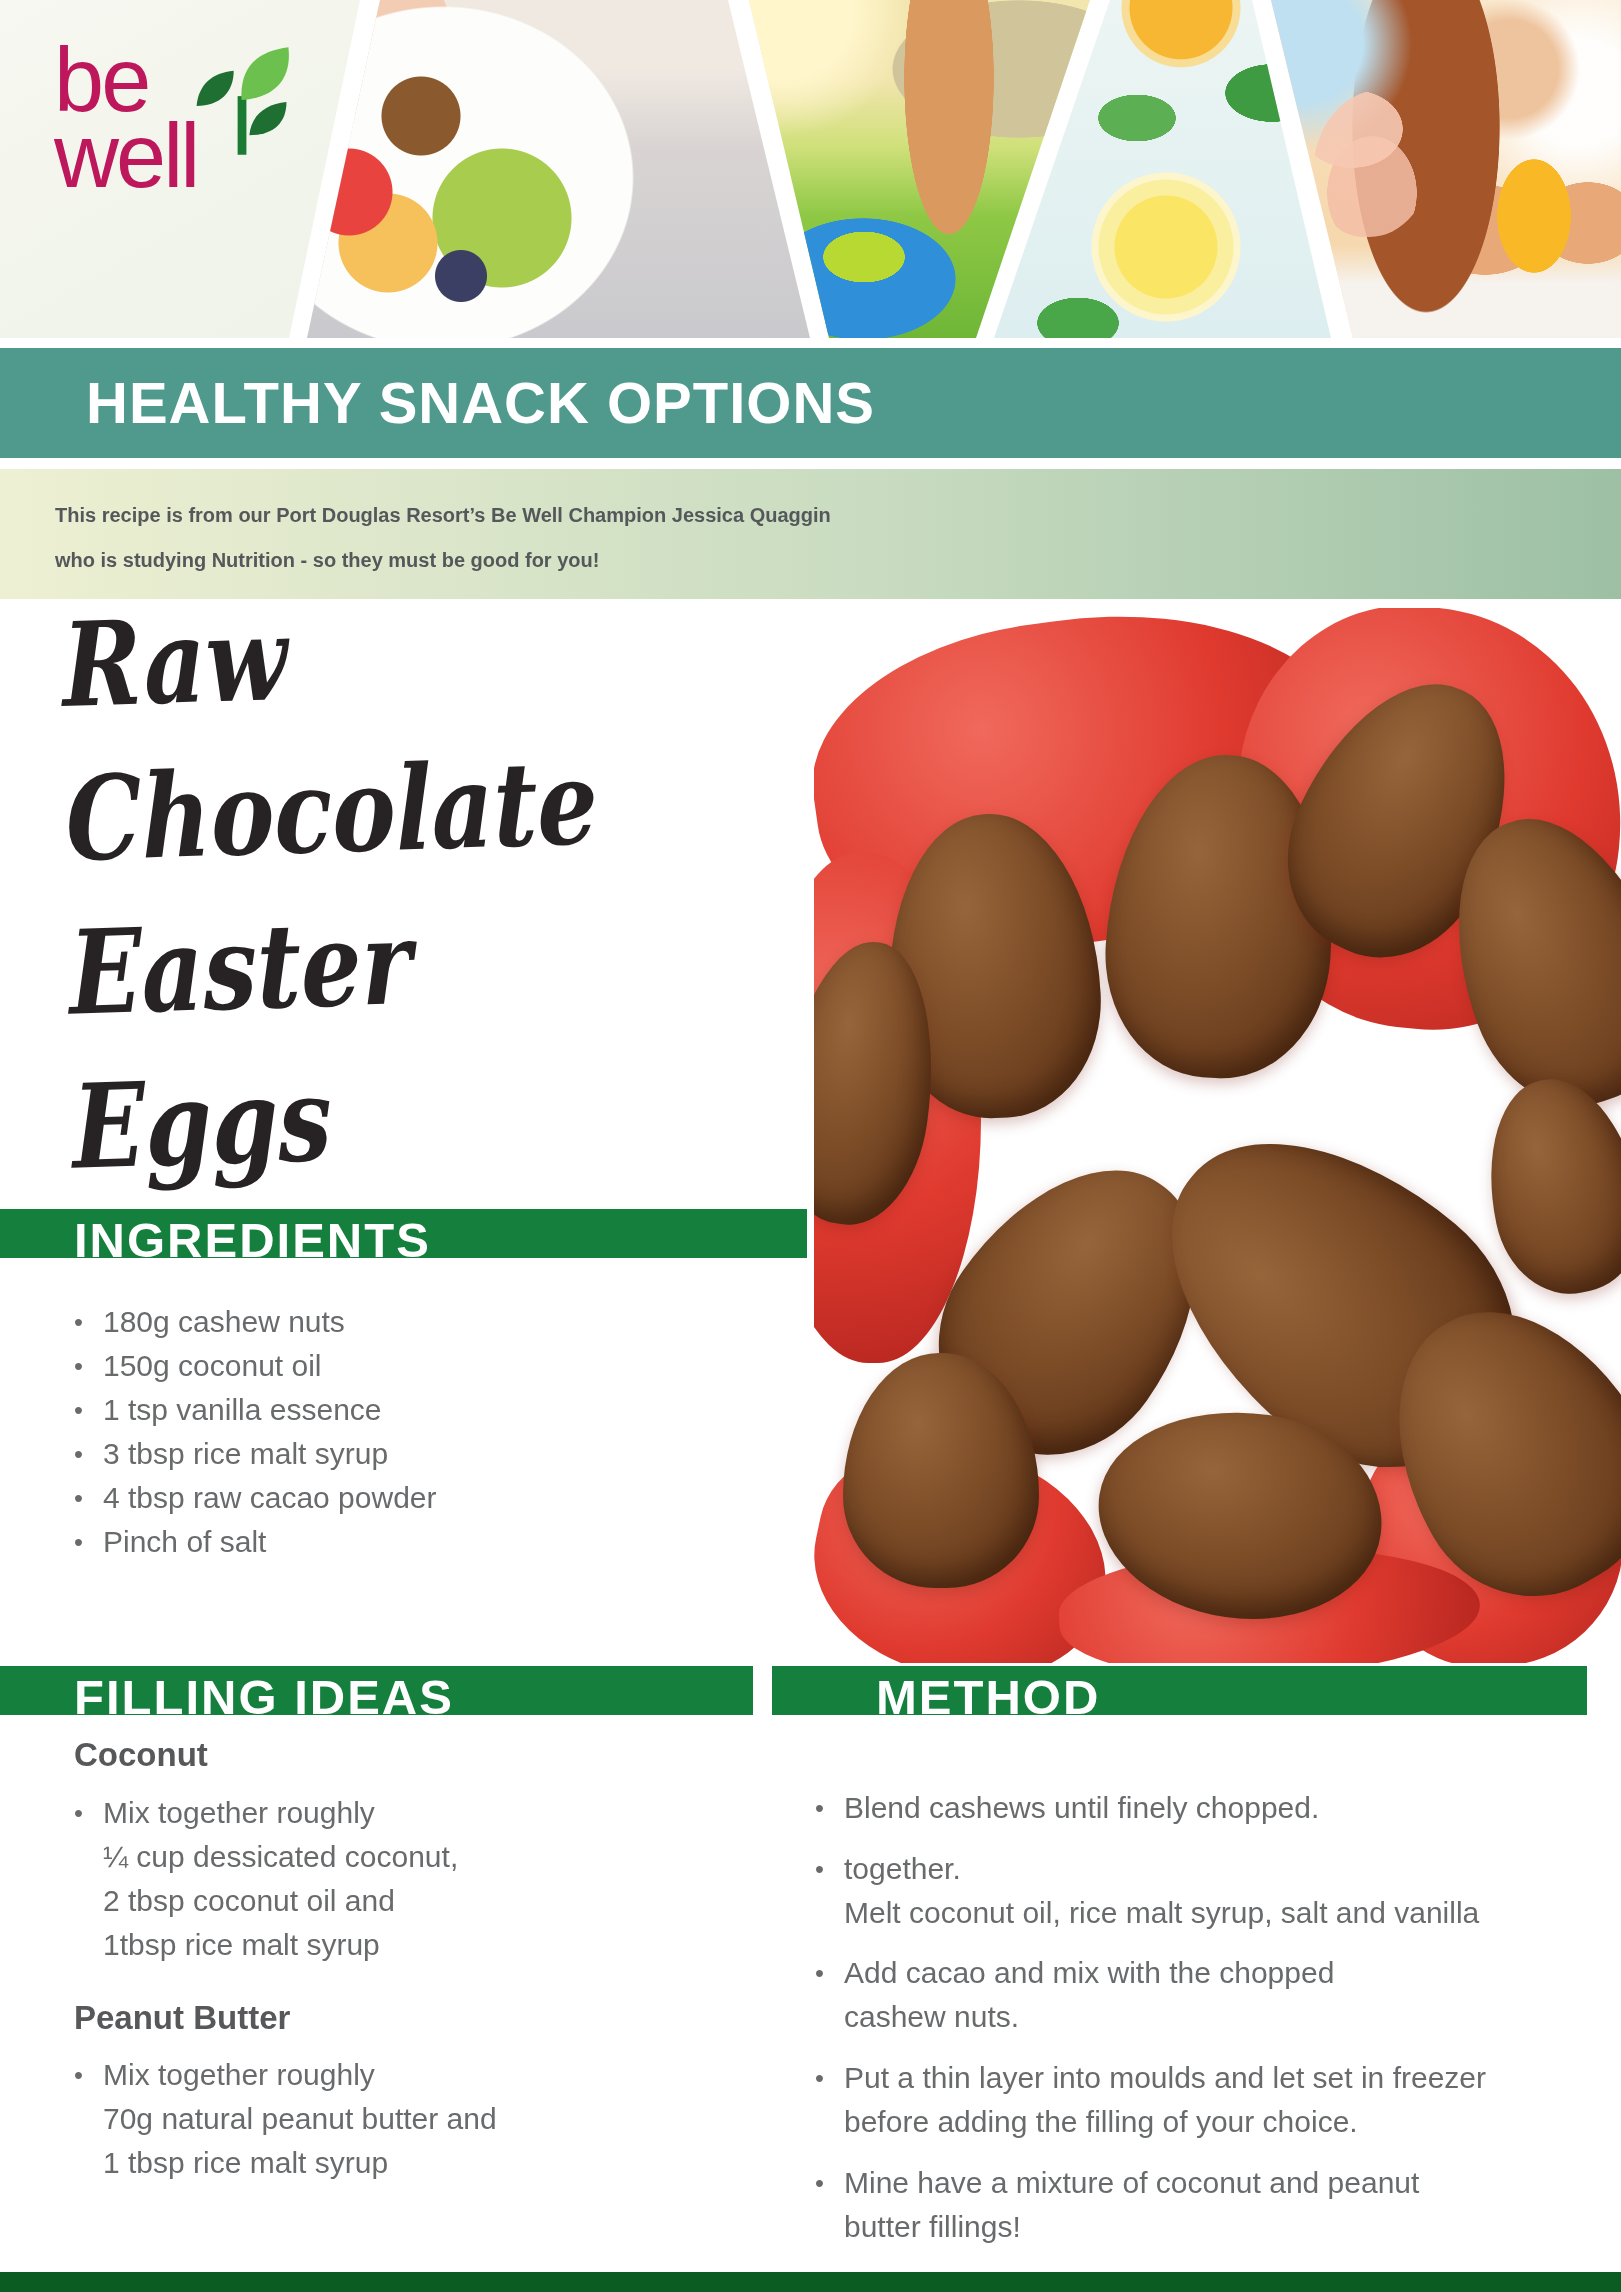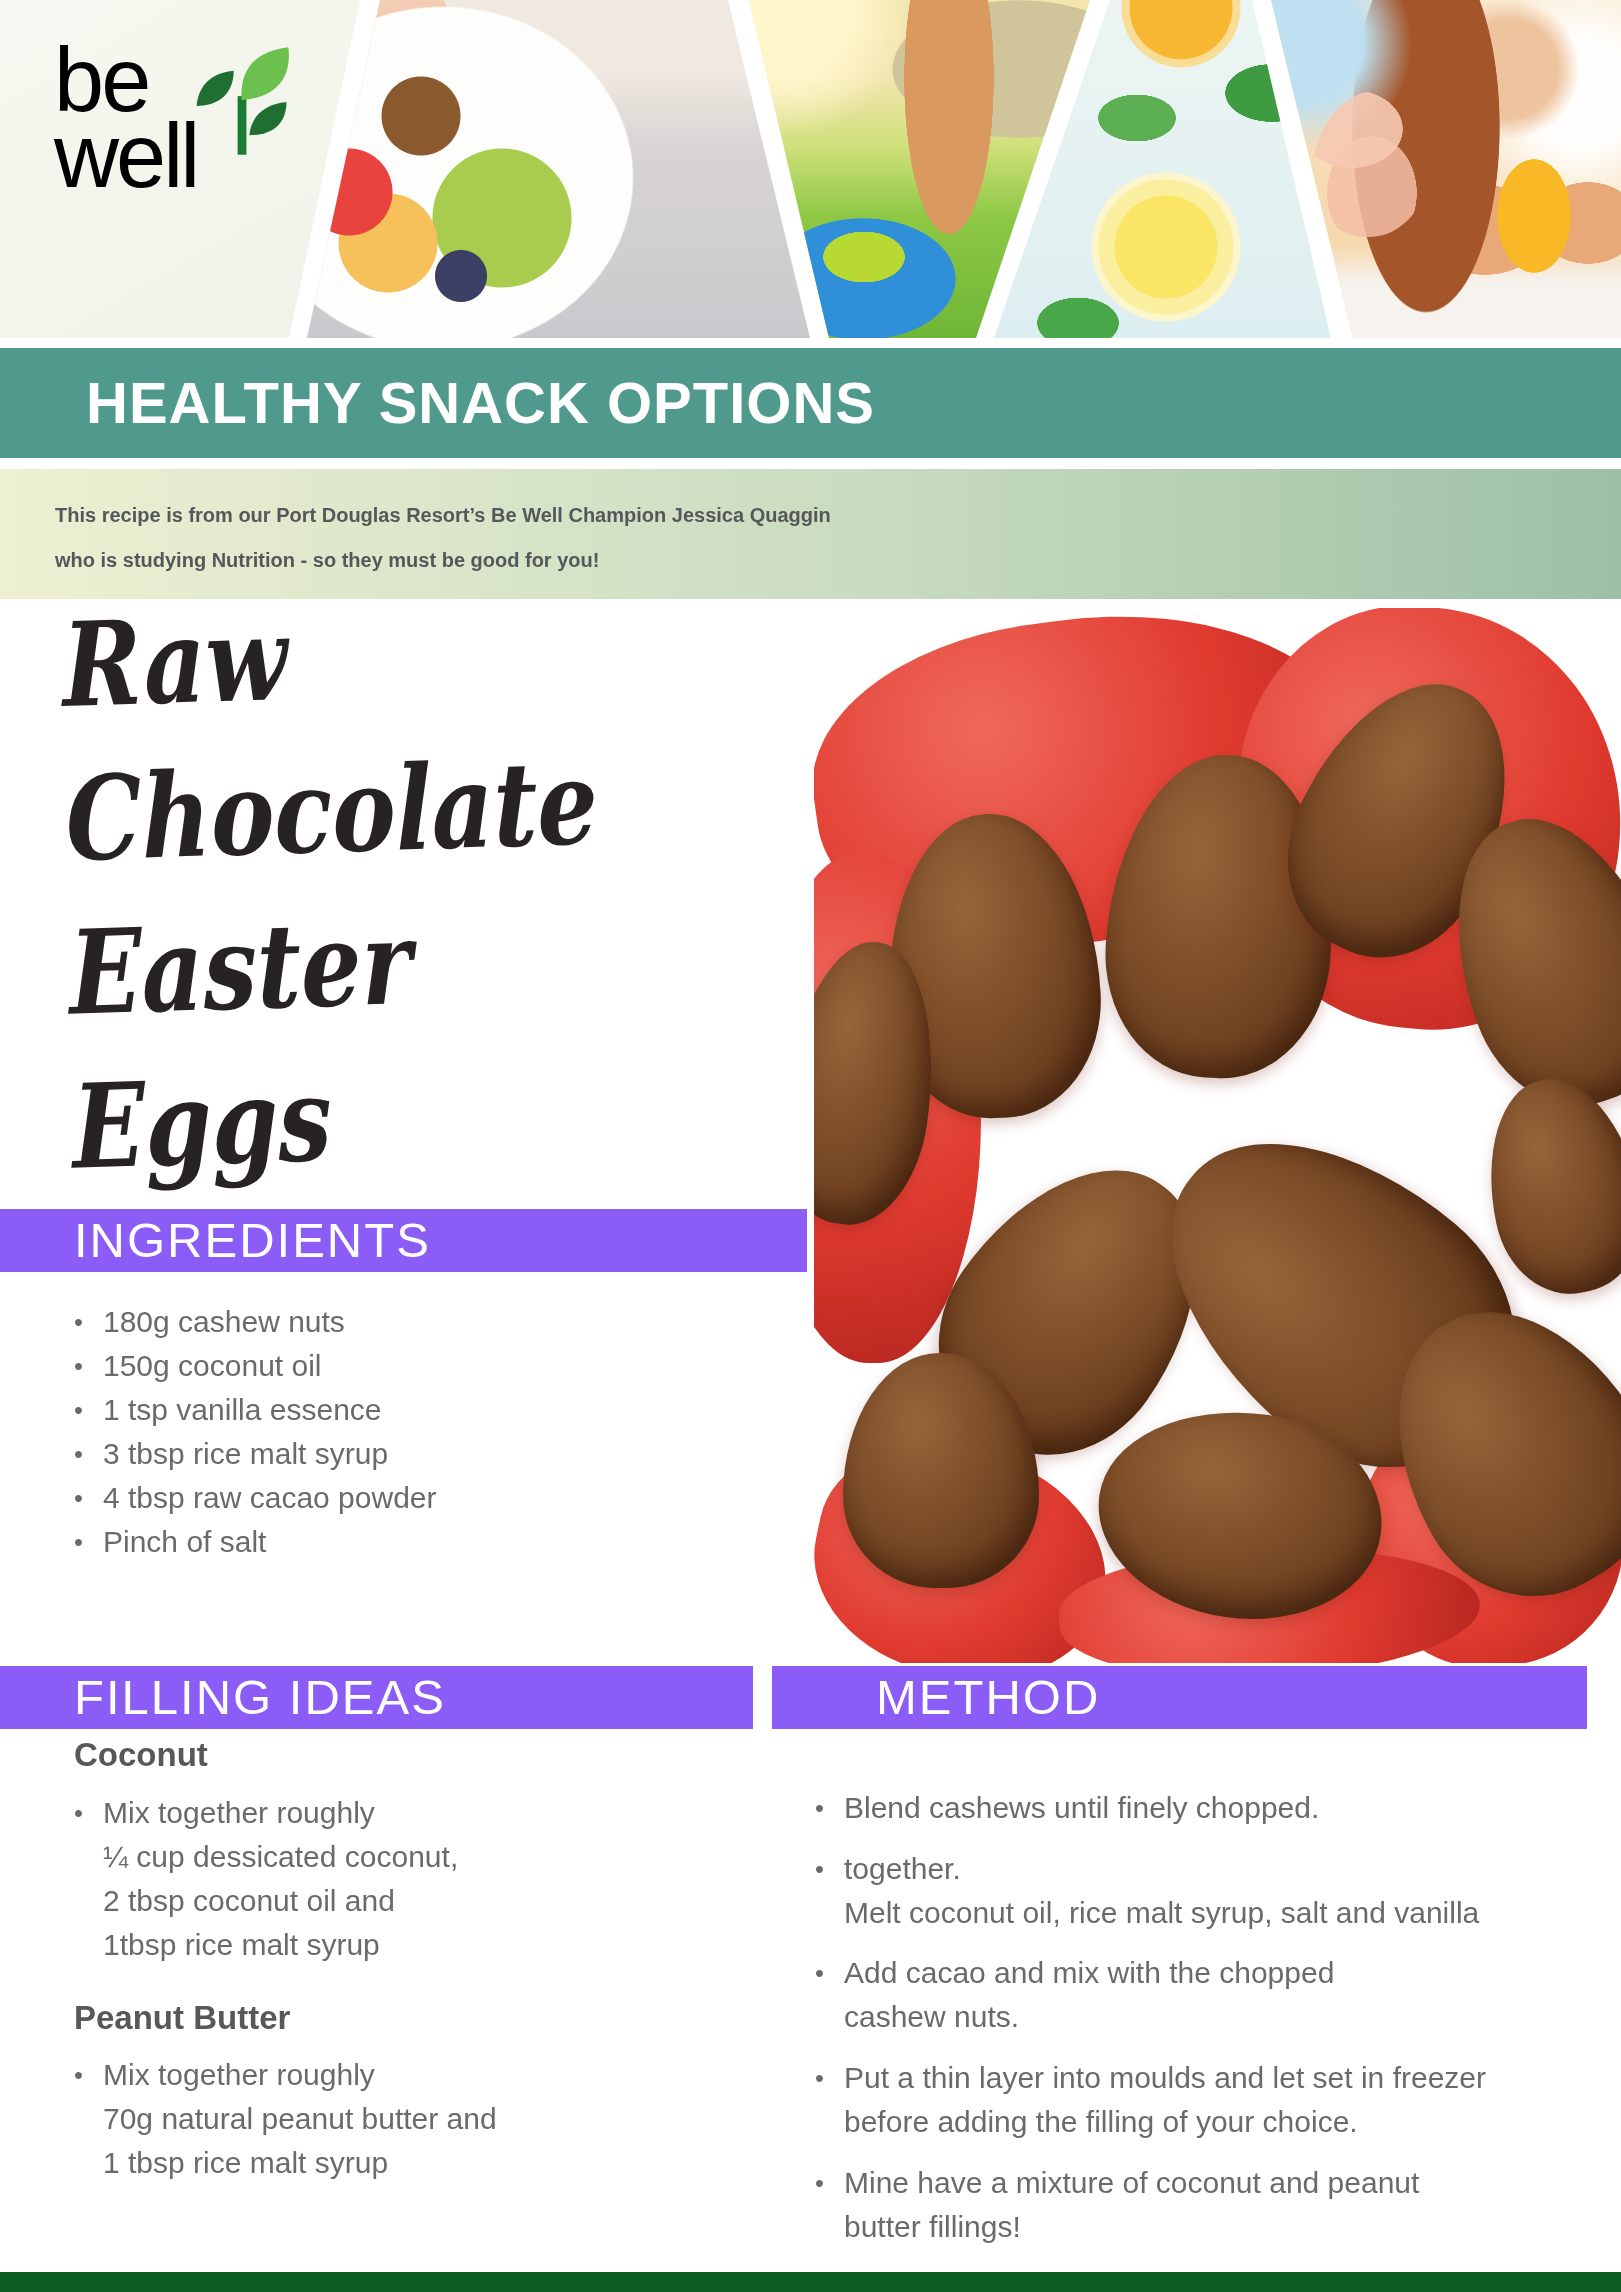--- a/index.html
+++ b/index.html
@@ -63,21 +63,21 @@
       linear-gradient(205deg, #fae9cd 0%, #f3cb96 60%, #eab97f 100%);
   }
   .leaf-overlay {
     position:absolute; left:1313px; top:90px; width:118px; height:147px;
     background:
       radial-gradient(ellipse 51px 39px at 39px 39px, rgba(246,200,178,.9) 0 99%, rgba(246,200,178,0) 100%),
       radial-gradient(ellipse 45px 57px at 59px 103px, rgba(243,190,166,.85) 0 99%, rgba(243,190,166,0) 100%);
     border-radius:60% 40% 55% 45%;
   }
   
-  .logo { position:absolute; left:54px; top:41px; width:225px; height:181px; color:#000000; }
+  .logo { position:absolute; left:54px; top:41px; width:225px; height:181px; color:#be185d; }
   .logo .l1 { font-size:90px; line-height:78px; letter-spacing:-2.9px; }
   .logo .l2 { font-size:90px; line-height:74px; letter-spacing:-2.9px; }
   .logo svg { position:absolute; left:125px; top:3.9px; }
   
   .banner {
     position:absolute; left:0; top:348px; width:1621px; height:110px;
     background:#4f9a8c; color:#ffffff; font-weight:bold; font-size:58px;
     line-height:110px; padding-left:86px; letter-spacing:1px;
   }
   .intro {
@@ -86,22 +86,22 @@
     color:#55585a; font-weight:bold; font-size:20px; line-height:45px;
     padding:23.5px 0 0 55px;
   }
   .recipe-title {
     position:absolute; left:61px; top:588px; width:549px;
     font-family:"DejaVu Serif", serif; font-style:italic; font-weight:bold;
     color:#272325; font-size:116px; line-height:154px;
     transform:scaleX(.82) rotate(-1.5deg); transform-origin:left top;
   }
   .sec-bar {
-    position:absolute; height:63px; background:#8b5cf6; color:#fff;
-    font-weight:normal; font-size:49px; line-height:63px; letter-spacing:2px;
+    position:absolute; height:49px; background:#15803d; color:#fff;
+    font-weight:bold; font-size:49px; line-height:63px; letter-spacing:2px;
   }
   .bar-ingredients { left:0; top:1209px; width:807px; padding-left:74px; }
   .bar-filling     { left:0; top:1666px; width:753px; padding-left:74px; }
   .bar-method      { left:772px; top:1666px; width:815px; padding-left:104px; }
   
   .body-text { color:#686a6c; font-size:30px; line-height:44px; }
   .ing-list { position:absolute; left:74px; top:1300px; width:686px; }
   .li-row { display:flex; }
   .dot { width:29px; color:#686a6c; font-size:25.5px; }
   .fill-col { position:absolute; left:74px; top:1733px; width:647px; }

